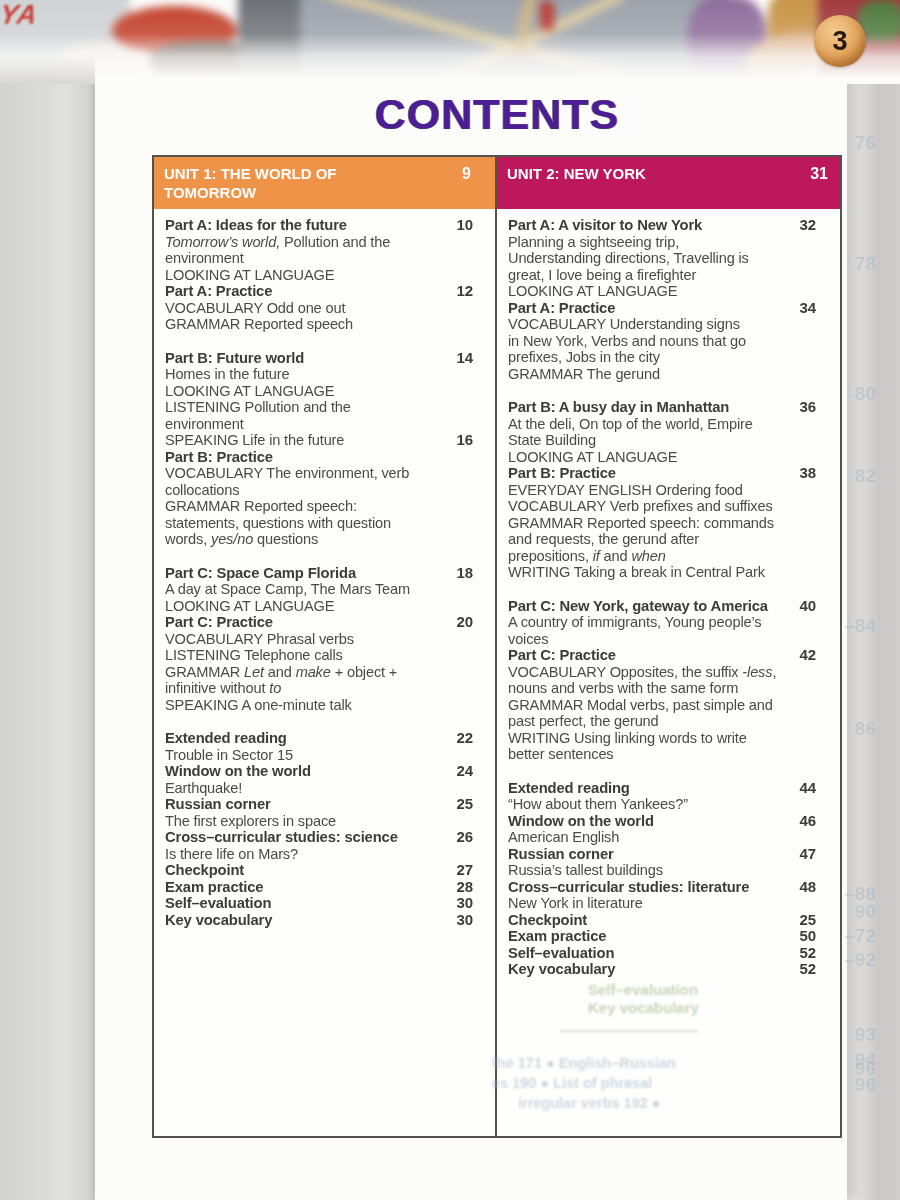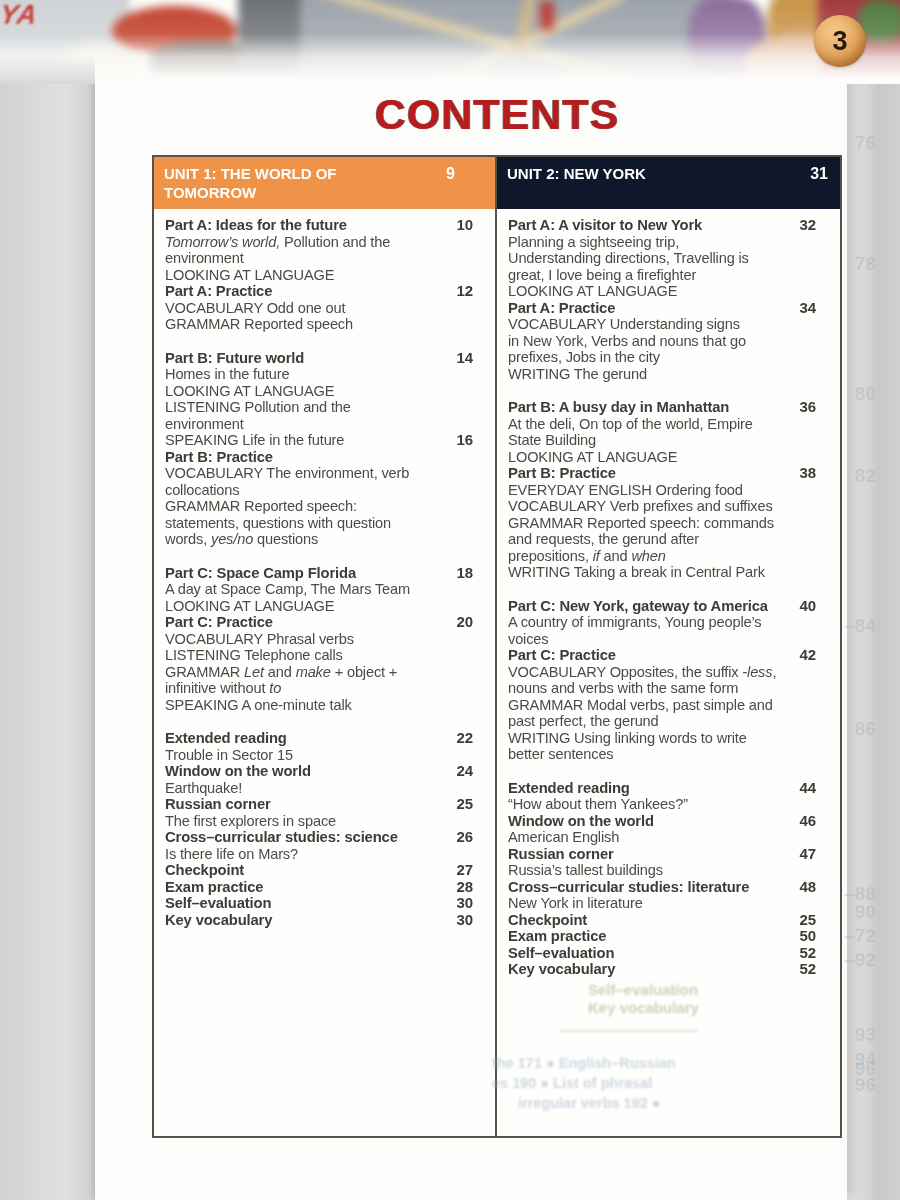--- a/index.html
+++ b/index.html
@@ -39,30 +39,30 @@
   .fade-left{position:absolute;left:0;top:54px;width:95px;height:30px;
     background:linear-gradient(180deg,rgba(216,215,213,0),#d8d7d5);}
   
   .badge{position:absolute;left:814px;top:15px;width:52px;height:52px;border-radius:50%;
     background:radial-gradient(circle at 38% 30%,#f4c98d,#e2a45c 55%,#bd7a31 100%);
     box-shadow:inset -4px -6px 9px rgba(120,60,10,.35),0 1px 3px rgba(0,0,0,.18);
     display:flex;align-items:center;justify-content:center;}
   .badge span{font-weight:bold;font-size:27px;color:#241a12;}
   
   .title{position:absolute;left:152px;top:90px;width:690px;margin:0;text-align:center;
-    font-size:43px;font-weight:bold;color:#b91c1c;letter-spacing:1px;
+    font-size:43px;font-weight:bold;color:#4c1d95;letter-spacing:1px;
     text-shadow:.7px 0 0 #7a7570,-.7px 0 0 #7a7570;}
   
   .toc{position:absolute;left:152px;top:155px;width:690px;height:983px;
     border:2px solid #55524c;background:#fefefc;display:flex;box-sizing:border-box;}
   .col{width:50%;display:flex;flex-direction:column;box-sizing:border-box;}
   .col:first-child{border-right:2px solid #55524c;}
   .unit-header{height:52px;box-sizing:border-box;padding:7px 12px 0 10px;display:flex;
     justify-content:space-between;color:#fff;font-weight:bold;font-size:15px;line-height:19px;}
-  .col:first-child .unit-header{padding-right:40px;}
+  .col:first-child .unit-header{padding-right:24px;}
   .hd-label{max-width:255px;}
   .hd-page{font-size:16px;}
   .content{flex:1;padding:8px 24px 0 11px;font-size:14.6px;line-height:16.5px;
     color:#4c4a47;letter-spacing:-0.15px;}
   .col:first-child .content{padding-right:22px;}
   .block + .block{margin-top:17px;}
   .line{position:relative;}
   .lt{display:block;white-space:nowrap;}
   .line.b .lt{font-weight:bold;color:#3e3c39;font-size:14.8px;}
   .pg{position:absolute;right:0;top:0;font-weight:bold;color:#3e3c39;font-size:15px;}
@@ -260,21 +260,21 @@
             <span class="pg">30</span>
           </div>
           <div class="line b">
             <span class="lt">Key vocabulary</span>
             <span class="pg">30</span>
           </div>
         </div>
       </div>
     </div>
     <div class="col">
-      <div class="unit-header" style="background: #0f172a;">
+      <div class="unit-header" style="background: #be185d;">
         <div class="hd-label">UNIT 2: NEW YORK</div>
         <div class="hd-page">31</div>
       </div>
       <div class="content">
         <div class="block">
           <div class="line b">
             <span class="lt">Part A: A visitor to New York</span>
             <span class="pg">32</span>
           </div>
           <div class="line">
@@ -296,21 +296,21 @@
           <div class="line">
             <span class="lt">VOCABULARY Understanding signs</span>
           </div>
           <div class="line">
             <span class="lt">in New York, Verbs and nouns that go</span>
           </div>
           <div class="line">
             <span class="lt">prefixes, Jobs in the city</span>
           </div>
           <div class="line">
-            <span class="lt">WRITING The gerund</span>
+            <span class="lt">GRAMMAR The gerund</span>
           </div>
         </div>
         <div class="block">
           <div class="line b">
             <span class="lt">Part B: A busy day in Manhattan</span>
             <span class="pg">36</span>
           </div>
           <div class="line">
             <span class="lt">At the deli, On top of the world, Empire</span>
           </div>

